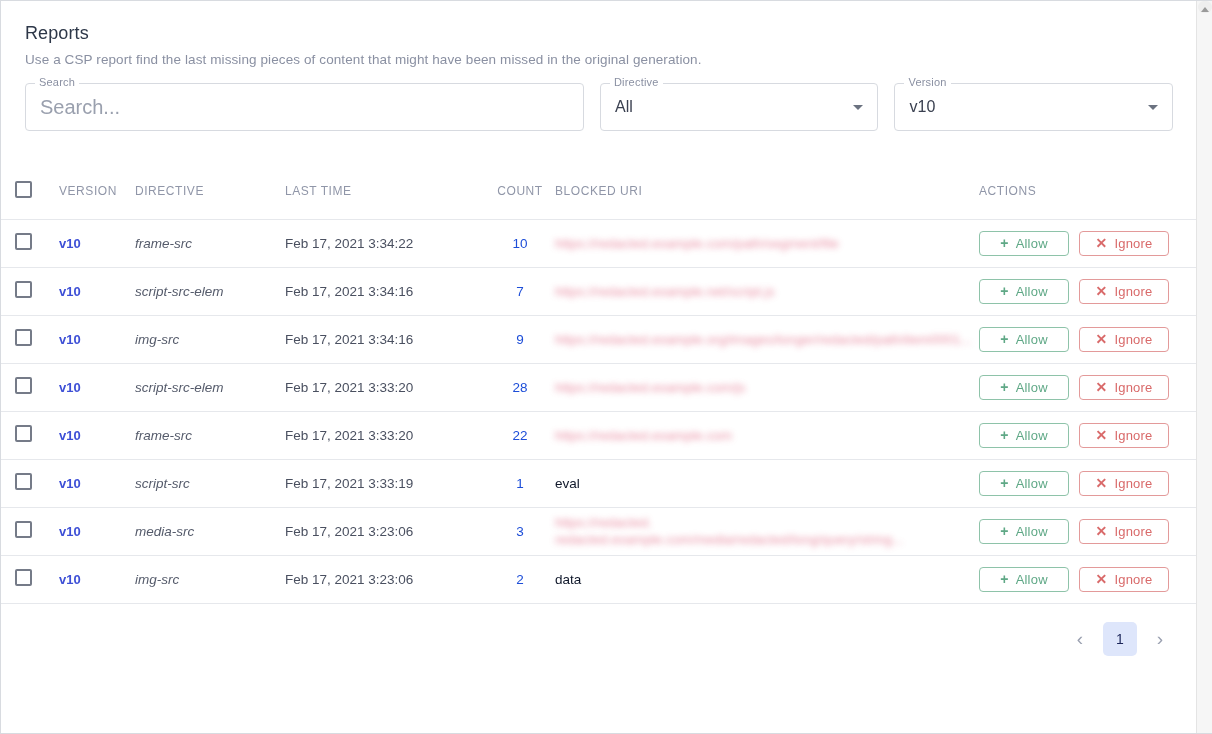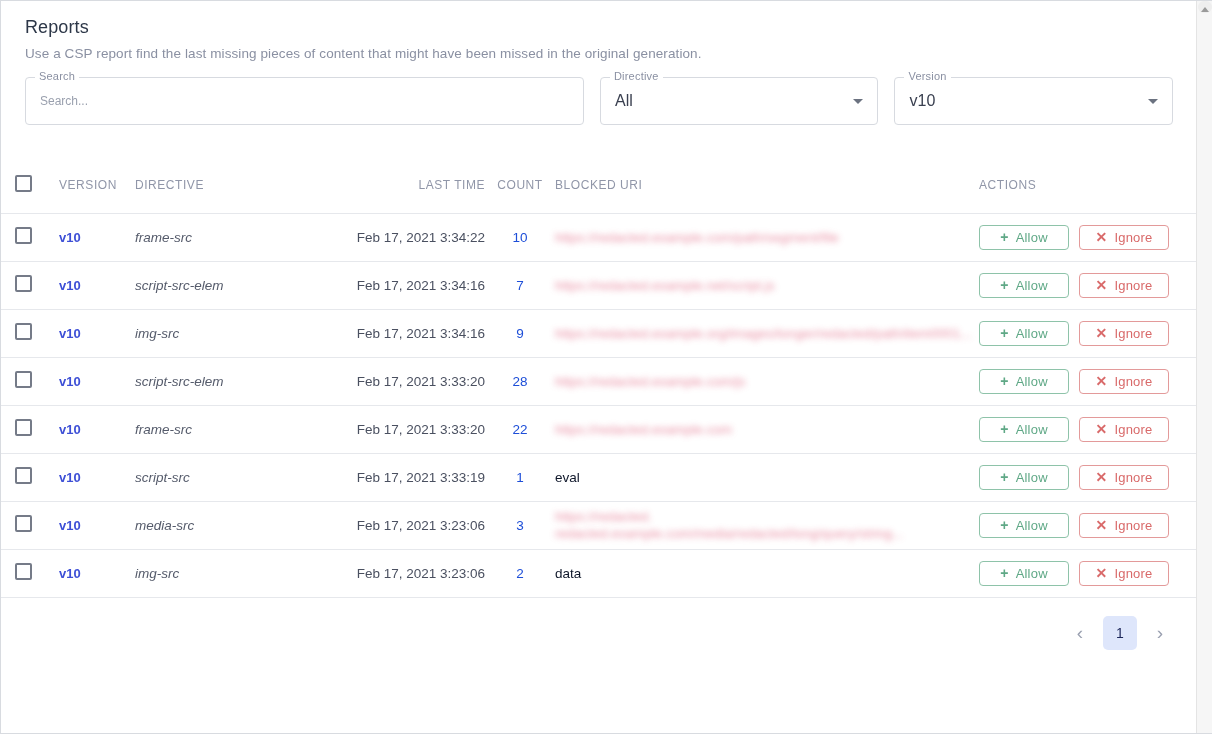--- a/index.html
+++ b/index.html
@@ -20,21 +20,21 @@
     overflow: hidden;
   }
   .content {
     position: absolute;
     left: 0; top: 0;
     width: 1196px; height: 723px;
     background: #fff;
   }
 
   
-  .hdr { padding: 16px 24px 0 24px; }
+  .hdr { padding: 22px 24px 0 24px; }
   .hdr-title {
     font-size: 18px;
     color: #2d3748;
     font-weight: 400;
     margin: 0 0 8px 0;
     letter-spacing: .1px;
   }
   .hdr-sub {
     font-size: 13.5px;
     color: #8a90a2;
@@ -68,21 +68,21 @@
     line-height: 1;
     letter-spacing: .2px;
   }
   .field.search { width: 568px; }
   .field.sel { width: 283px; }
   .field input {
     border: 0; outline: 0;
     background: transparent;
     width: 100%;
     padding: 0 14px;
-    font-size: 12px;
+    font-size: 20px;
     color: #3a4050;
     font-family: "Liberation Sans", sans-serif;
   }
   .field input::placeholder { color: #9aa0ae; }
   .sel-value {
     padding: 0 14px;
     font-size: 16px;
     color: #3a4050;
     flex: 1;
   }
@@ -111,21 +111,21 @@
   tbody tr { border-bottom: 1px solid #e6e8ec; height: 48px; }
   tbody td {
     font-size: 13.5px;
     color: #4a5060;
     vertical-align: middle;
     padding: 0;
   }
   .c-check  { width: 58px;  padding-left: 14px !important; }
   .c-ver    { width: 76px; }
   .c-dir    { width: 150px; }
-  .c-time   { width: 200px; text-align: right; }
+  .c-time   { width: 200px; }
   .c-count  { width: 70px; text-align: center; }
   .c-uri    { width: 424px; }
   .c-act    { width: 218px; }
 
   .cbx {
     width: 17px; height: 17px;
     border: 2px solid #757b88;
     border-radius: 2px;
     background: #fff;
     display: inline-block;

